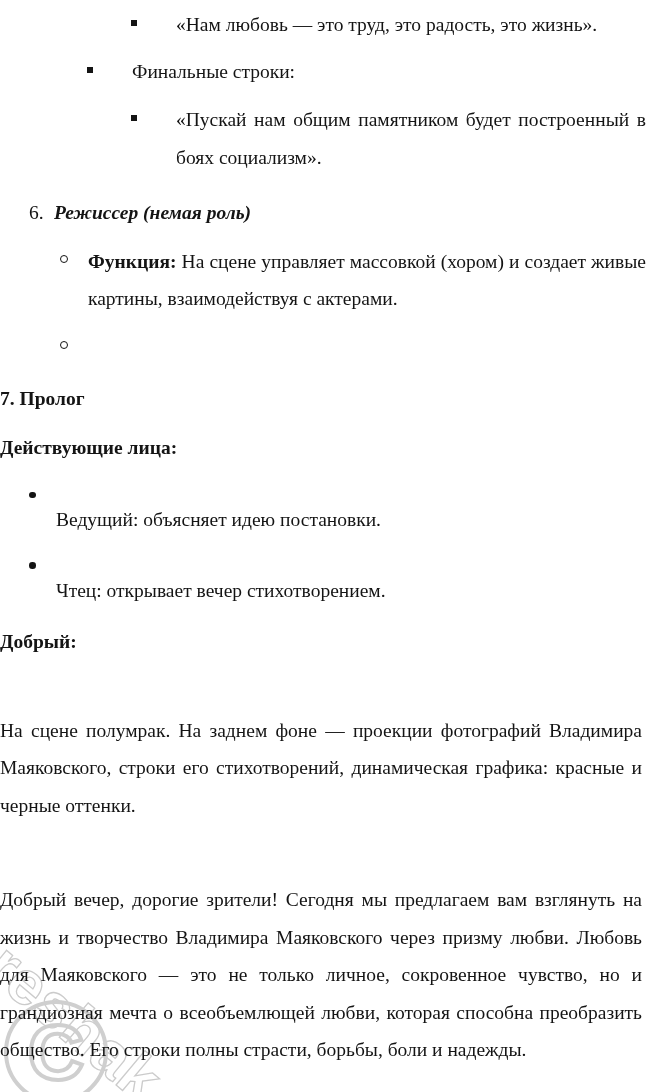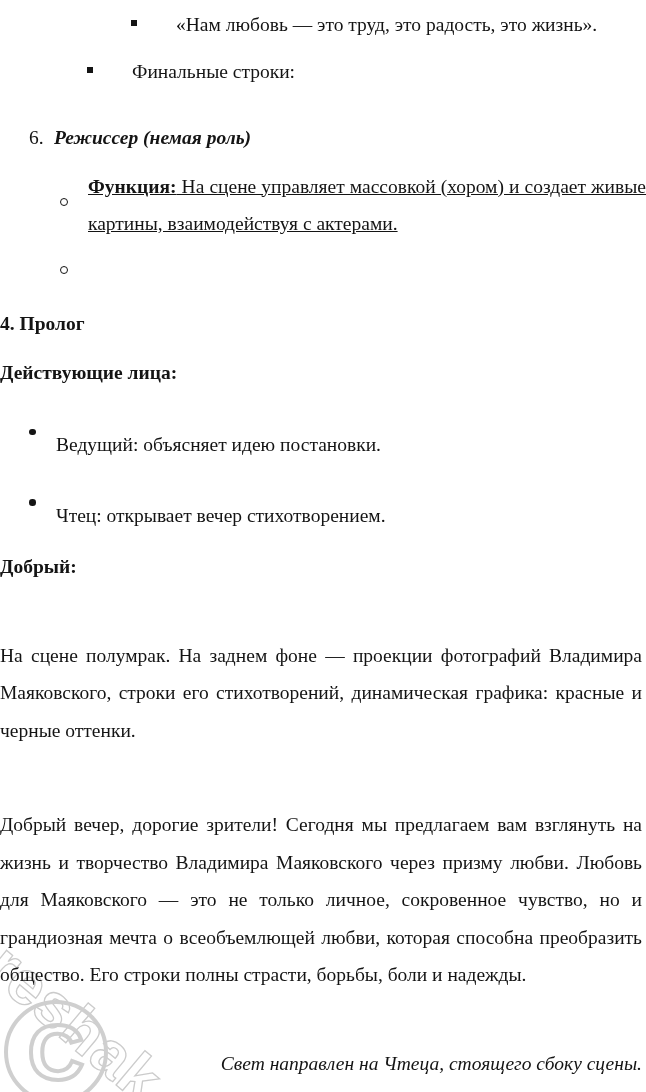--- a/index.html
+++ b/index.html
@@ -95,40 +95,40 @@
 
   .heading {
     font-weight: 700;
     text-align: left;
     width: 642px;
   }
 
   
   .row {
     display: flex;
-    align-items: center;
+    align-items: flex-start;
   }
   .marker {
     flex: 0 0 auto;
     text-align: left;
     line-height: 37.5px;
   }
   .body {
     flex: 1 1 auto;
     text-align: justify;
     text-justify: inter-word;
   }
   .body.nojust { text-align: left; }
 
   
   .lvl-num .marker  { width: 25px; margin-left: 29px; }
   .lvl-num .body    { max-width: 592px; font-style: italic; }
 
   .lvl-circ .marker { width: 28px; margin-left: 60px; font-size: 15px; }
-  .lvl-circ .body   { max-width: 558px; text-decoration: underline; }
+  .lvl-circ .body   { max-width: 558px; }
 
   .lvl-sq1 .marker  { width: 45px; margin-left: 87px; font-size: 13px; }
   .lvl-sq1 .body    { max-width: 514px; }
 
   .lvl-sq2 .marker  { width: 45px; margin-left: 131px; font-size: 13px; }
   .lvl-sq2 .body    { max-width: 470px; }
 
   .lvl-dot .marker  { width: 27px; margin-left: 29px; font-size: 17px; }
   .lvl-dot .body    { max-width: 590px; margin-top: 24px; }
 
@@ -184,20 +184,24 @@
 
     <div class="sp-9"></div>
 
     <div class="row lvl-sq1">
       <span class="marker"><span class="sq-glyph"></span></span>
       <span class="body nojust">Финальные строки:</span>
     </div>
 
     <div class="sp-11"></div>
 
+    <div class="row lvl-sq2">
+      <span class="marker"><span class="sq-glyph"></span></span>
+      <span class="body">«Пускай нам общим памятником будет построенный в боях социализм».</span>
+    </div>
 
     <div class="sp-18"></div>
 
     <div class="row lvl-num">
       <span class="marker">6.</span>
       <span class="body nojust bold">Режиссер (немая роль)</span>
     </div>
 
     <div class="sp-11"></div>
 
@@ -207,21 +211,21 @@
     </div>
 
     <div class="sp-11"></div>
 
     <div class="row lvl-circ">
       <span class="marker"><span class="circ-glyph"></span></span>
     </div>
 
     <div class="sp-14"></div>
 
-    <p class="heading">4. Пролог</p>
+    <p class="heading">7. Пролог</p>
 
     <div class="sp-11"></div>
 
     <p class="heading">Действующие лица:</p>
 
     <div class="sp-11"></div>
 
     <div class="row lvl-dot">
       <span class="marker"><span class="dot-glyph"></span></span>
       <span class="body nojust">Ведущий: объясняет идею постановки.</span>

